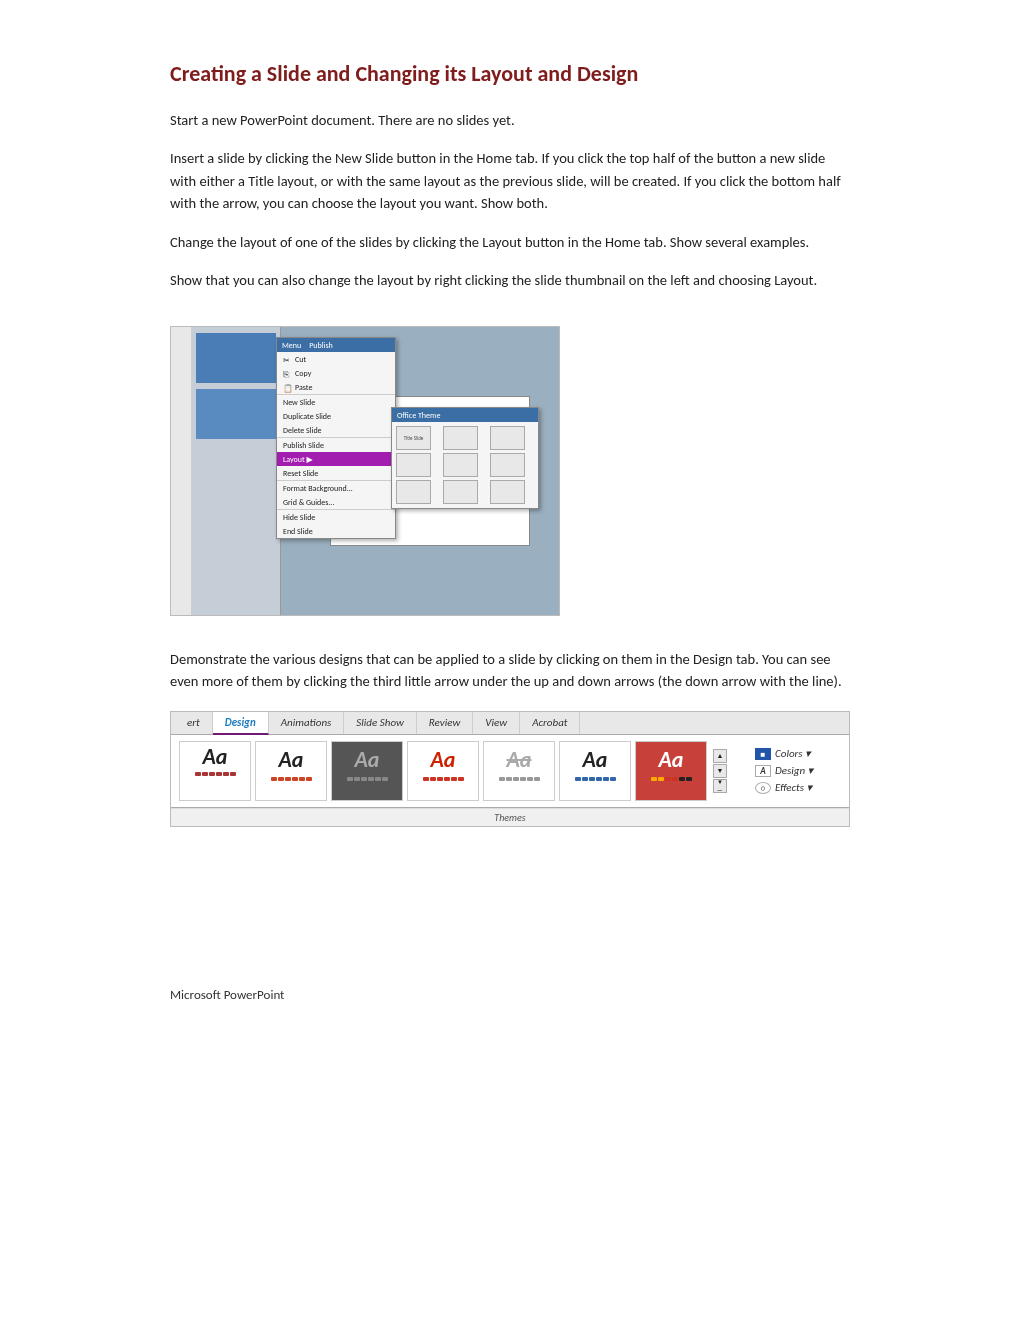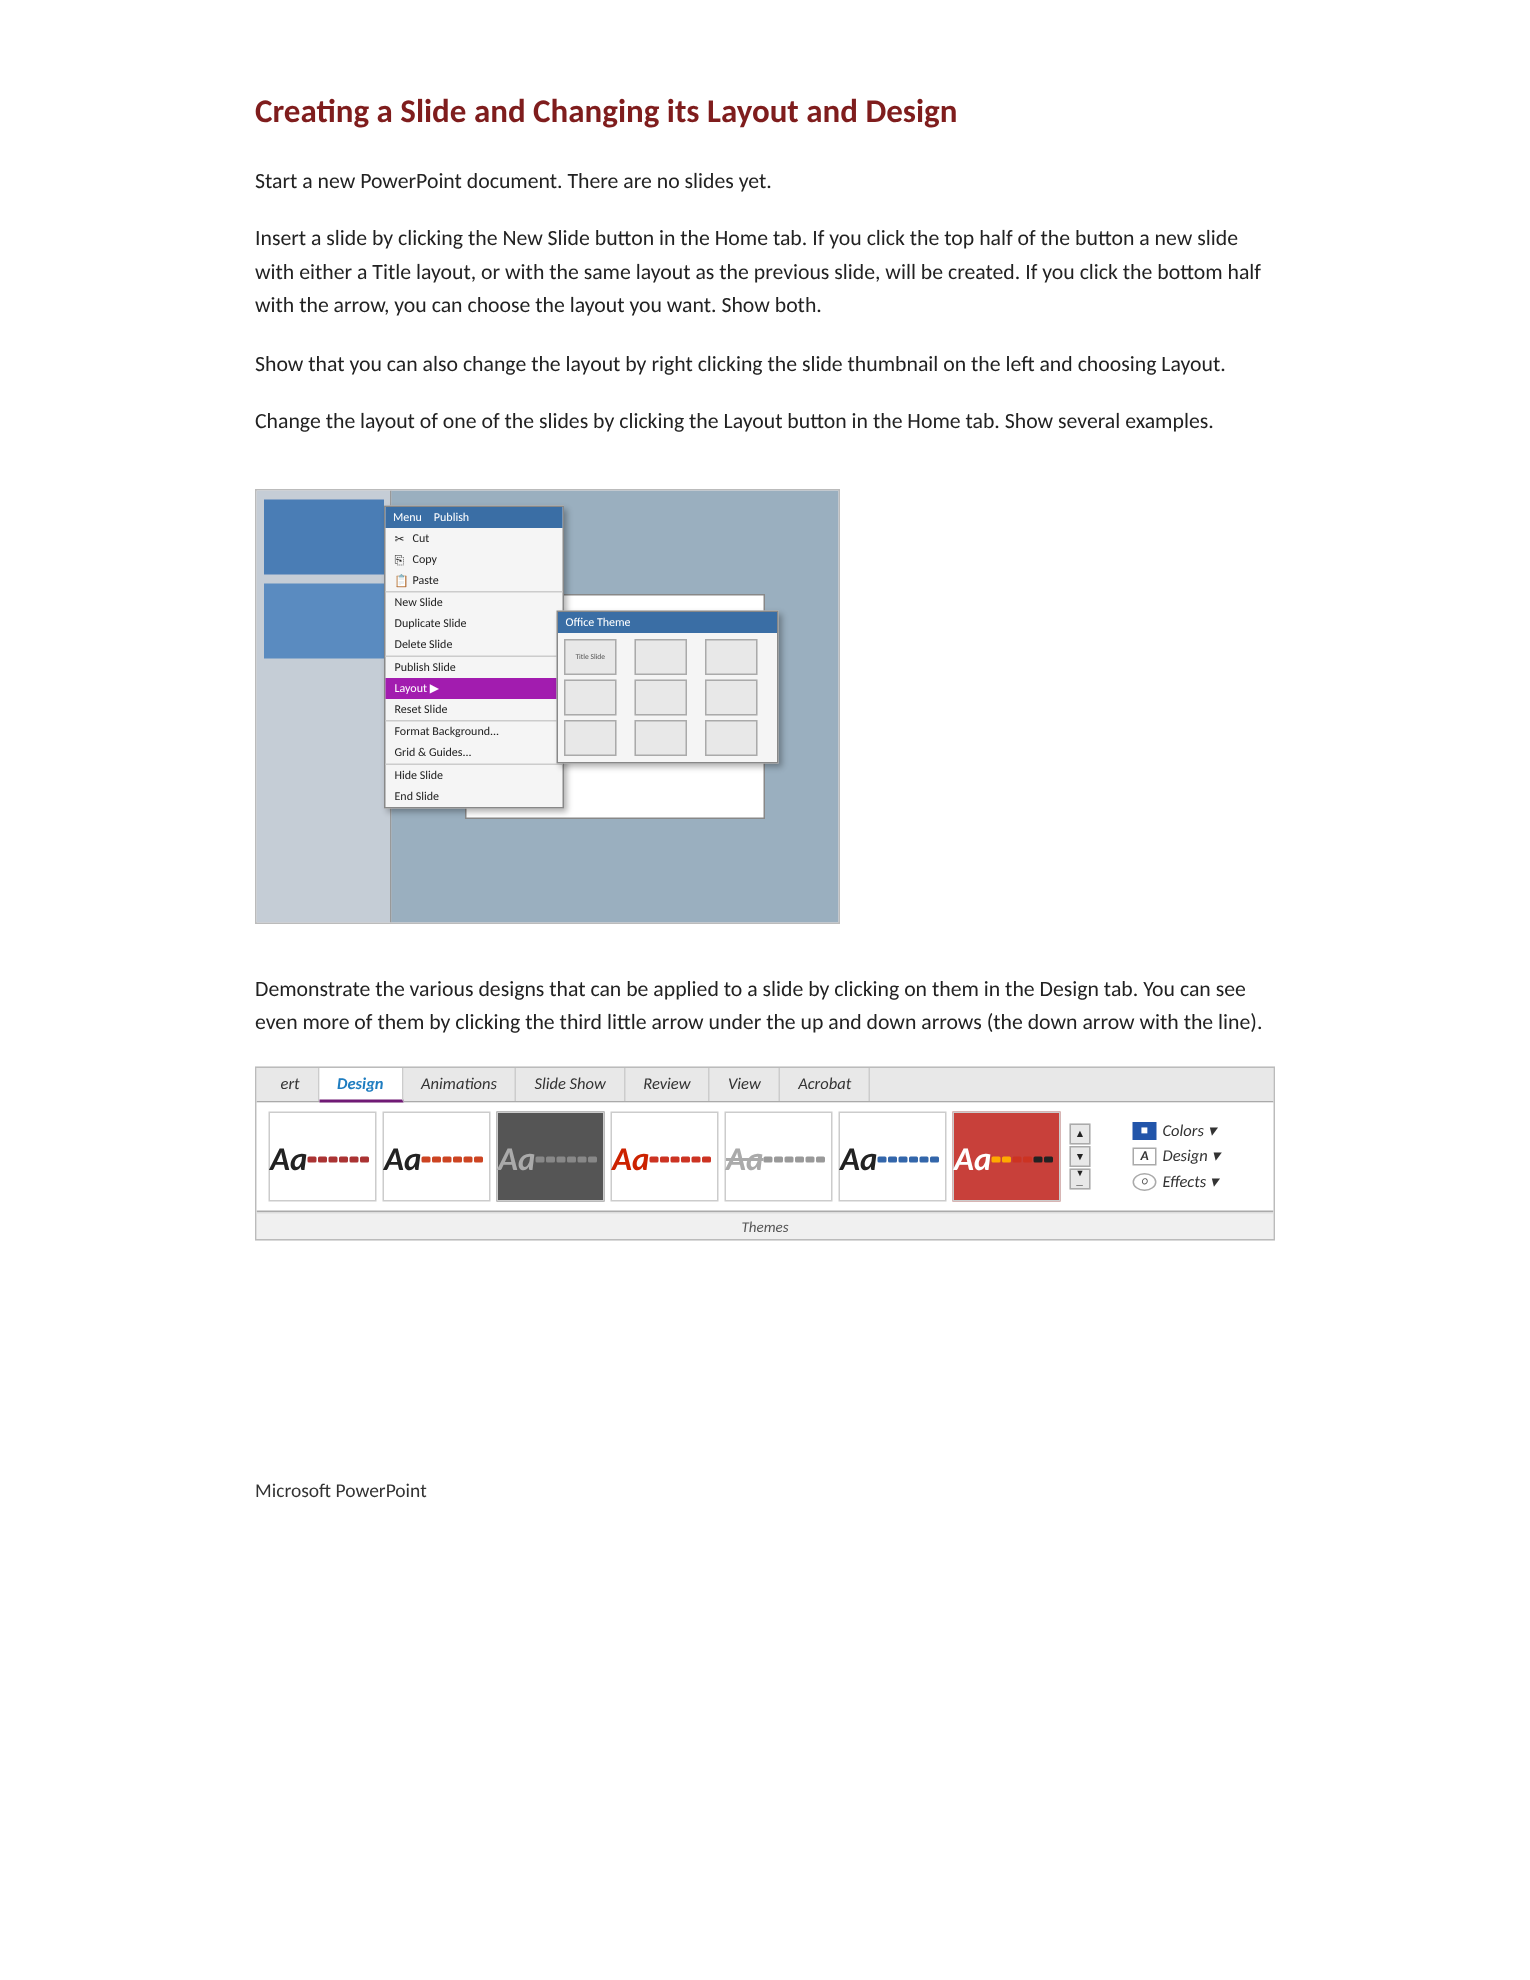--- a/index.html
+++ b/index.html
@@ -45,20 +45,21 @@
       position: relative;
     }
 
     
     .ppt-bg {
       width: 100%;
       height: 100%;
       background: #ced4da;
       position: relative;
       display: flex;
+      margin-left: 20px;
     }
 
     .ppt-sidebar {
       width: 90px;
       background: #c5cdd6;
       border-right: 1px solid #999;
       padding: 2px;
       flex-shrink: 0;
     }
 
@@ -213,21 +214,21 @@
       background: white;
       padding: 6px 8px;
       display: flex;
       align-items: center;
       gap: 4px;
       border-bottom: 1px solid #aaa;
     }
 
     .theme-item {
       display: flex;
-      flex-direction: row;
+      flex-direction: column;
       align-items: center;
       width: 72px;
       height: 60px;
       border: 1px solid #ccc;
       background: white;
       position: relative;
       flex-shrink: 0;
     }
 
     .theme-aa {
@@ -319,22 +320,22 @@
   </style>
 </head>
 <body>
 
 <div class="page">
 
   <h1>Creating a Slide and Changing its Layout and Design</h1>
 
   <p>Start a new PowerPoint document.  There are no slides yet.</p>
   <p>Insert a slide by clicking the New Slide button in the Home tab.  If you click the top half of the button a new slide with either a Title layout, or with the same layout as the previous slide, will be created.  If you click the bottom half with the arrow, you can choose the layout you want.  Show both.</p>
+  <p>Change the layout of one of the slides by clicking the Layout button in the Home tab.  Show several examples.</p>
   <p>Show that you can also change the layout by right clicking the slide thumbnail on the left and choosing Layout.</p>
-  <p>Change the layout of one of the slides by clicking the Layout button in the Home tab.  Show several examples.</p>
 
   
   <div class="screenshot-container">
     <div class="ppt-bg">
 
       <div class="ppt-sidebar">
         <div class="ppt-slide-thumb" style="background:#4a7db5;"></div>
         <div class="ppt-slide-thumb" style="background:#5a8bc0; margin-top:6px;"></div>
       </div>
 

